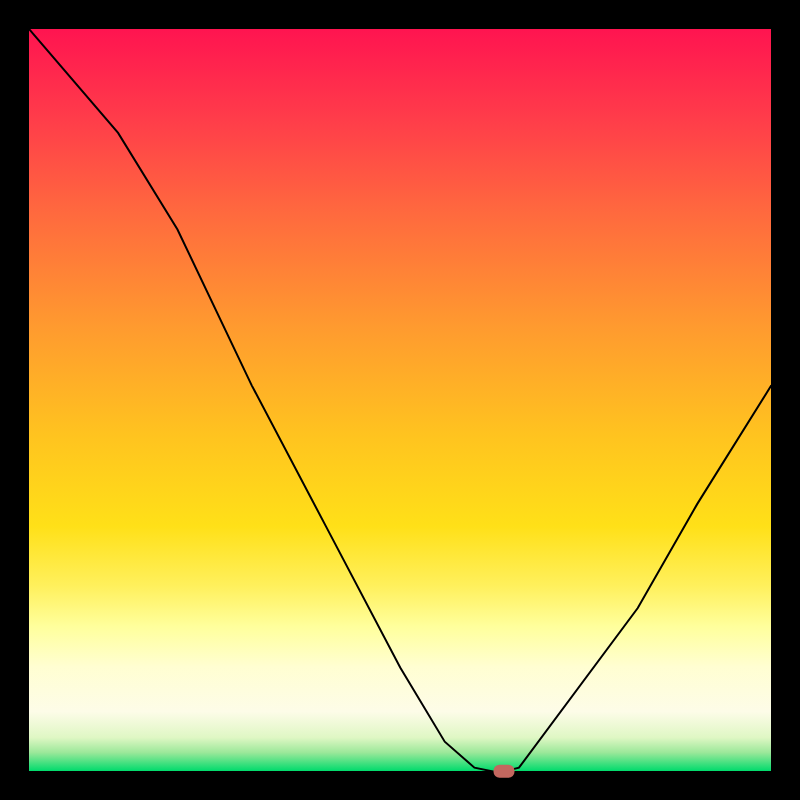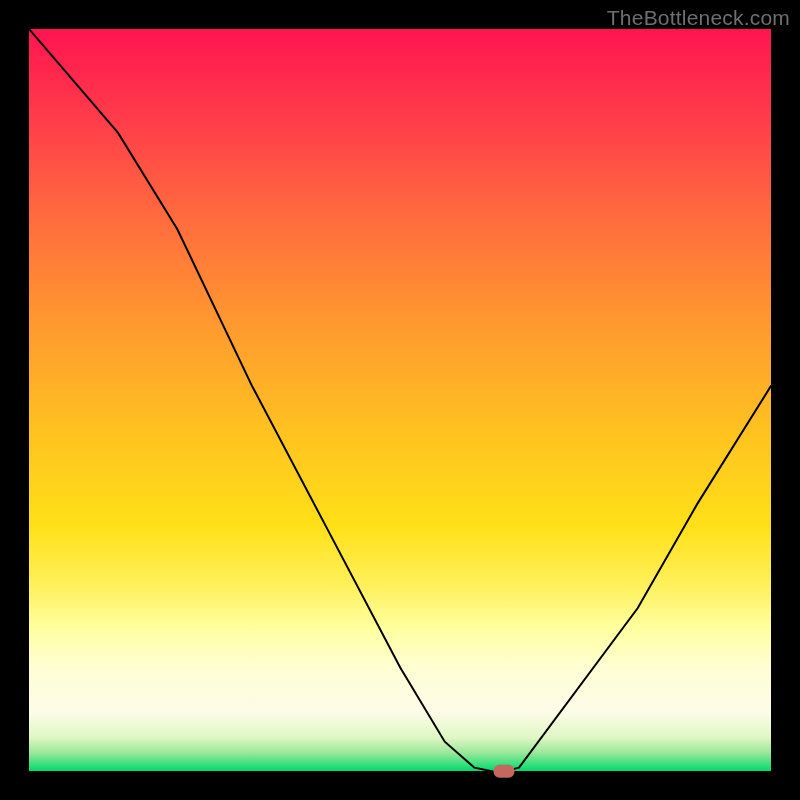--- a/index.html
+++ b/index.html
@@ -68,14 +68,13 @@
 </head>
 <body>
 
 <div class="frame">
   <div class="plot-area">
     <svg class="curve-svg" viewBox="0 0 100 100" preserveAspectRatio="none">
       <path d="M0.00 0.00 L12.00 14.00 L20.00 27.00 L30.00 48.00 L40.00 67.00 L50.00 86.00 L56.00 96.00 L60.00 99.50 L62.50 100.00 L64.00 100.00 L66.00 99.50 L82.00 78.00 L90.00 64.00 L100.00 48.00" fill="none" stroke="#000" stroke-width="2" vector-effect="non-scaling-stroke"></path>
     </svg>
     <div class="marker" style="left: 475.136px; top: 742.4px; background: rgb(195, 103, 95);"></div>
   </div>
-  <div class="watermark">TheBottleneck.com</div>
 </div>
 
 </body></html>

